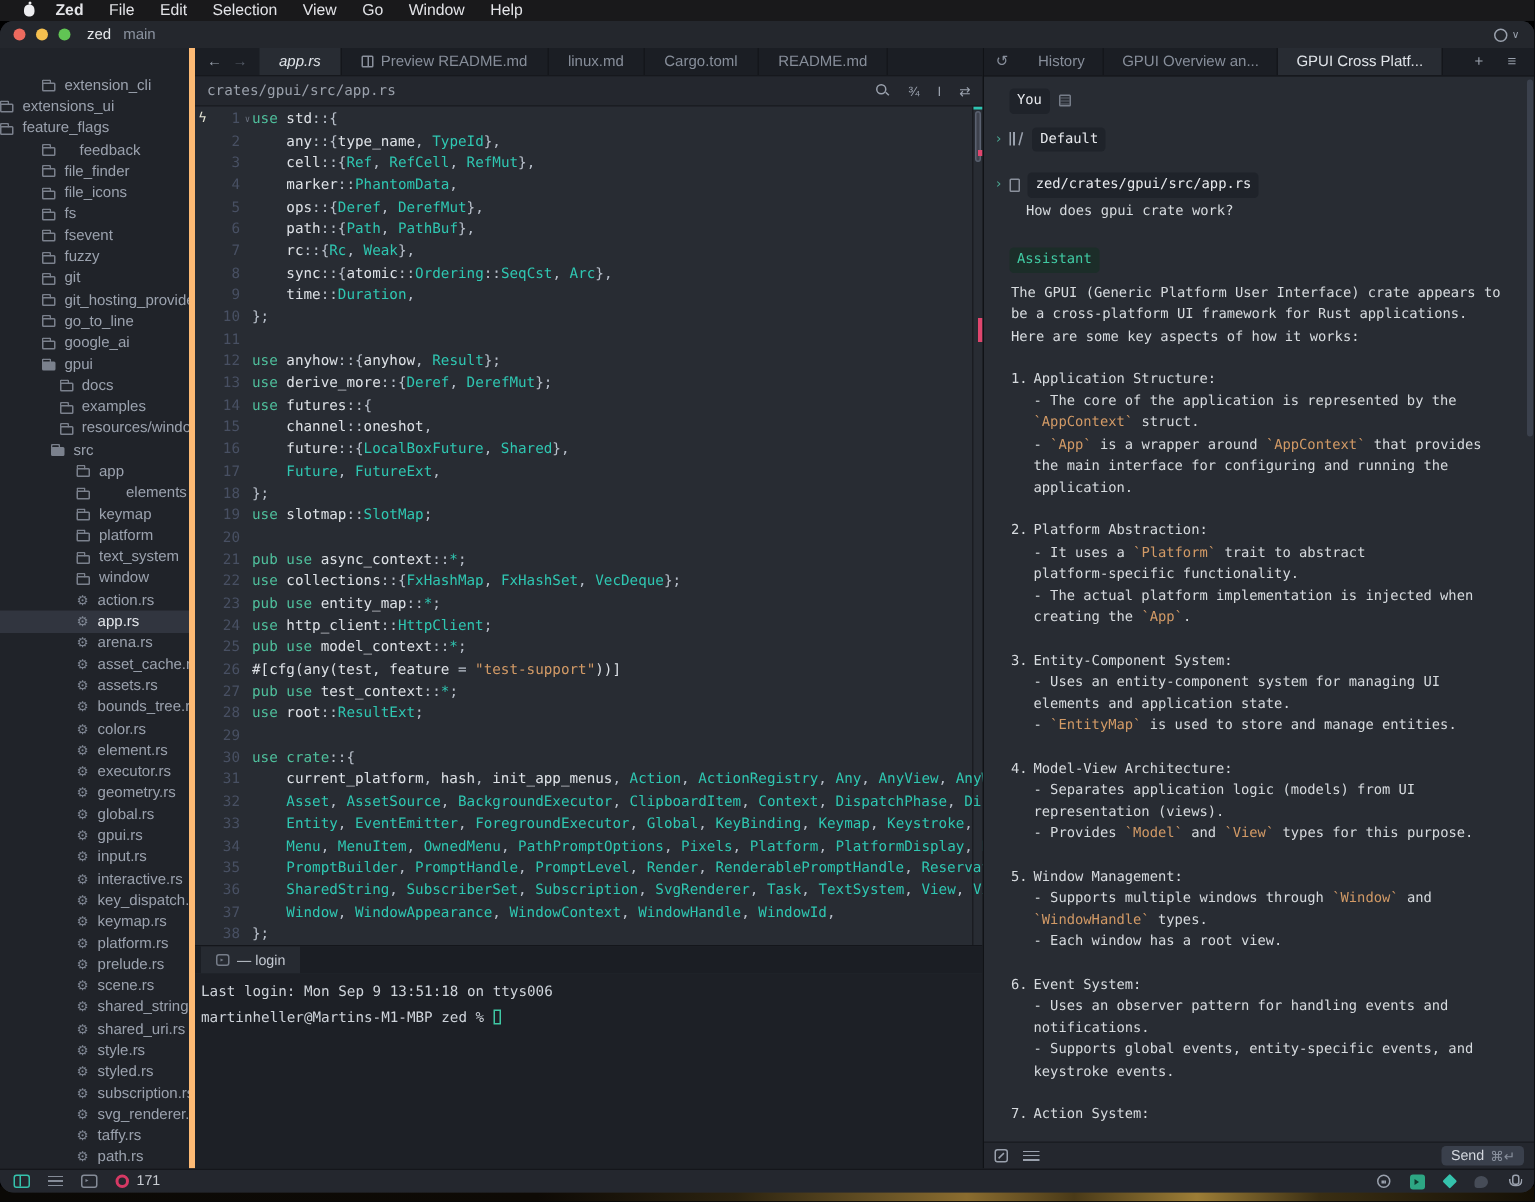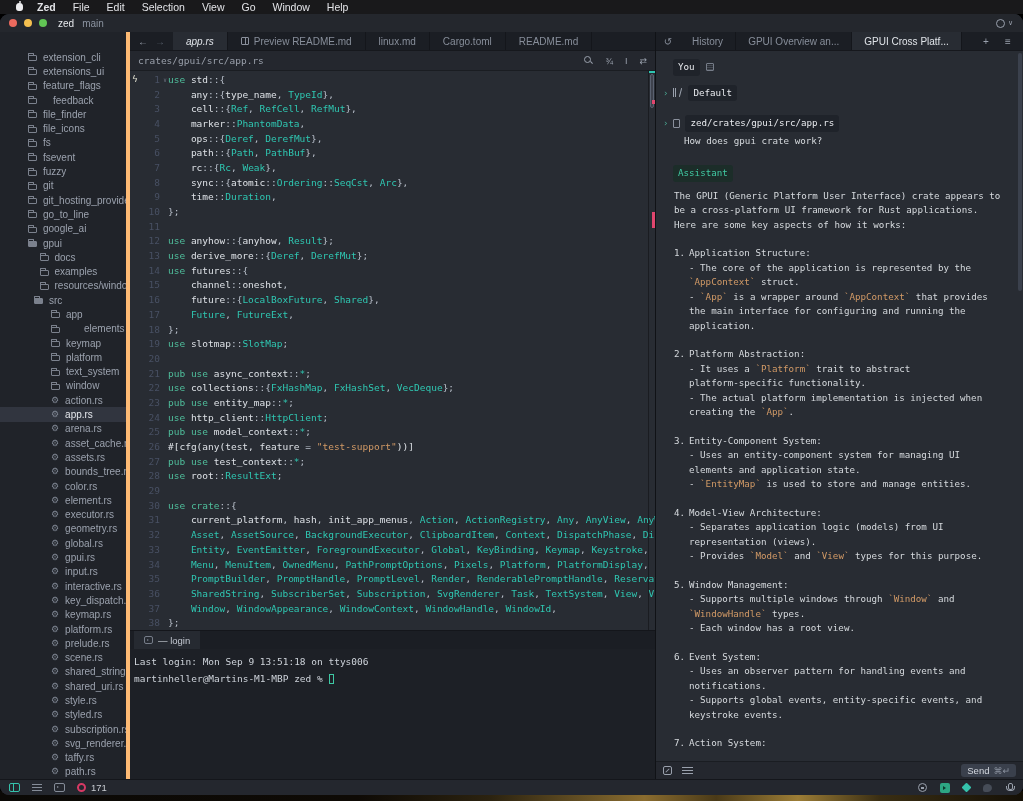--- a/index.html
+++ b/index.html
@@ -171,25 +171,25 @@
         <span class="caret">∨</span>
       </span>
     </div>
 
     <div class="main">
       <div class="sidebar" id="sidebar">
           <div class="tree-row" style="padding-left: 28px;">
             <span class="ic-folder"></span>
             <span class="tree-label">extension_cli</span>
           </div>
-          <div class="tree-row" style="padding-left: 28px;">
+          <div class="tree-row" style="">
             <span class="ic-folder"></span>
             <span class="tree-label">extensions_ui</span>
           </div>
-          <div class="tree-row" style="padding-left: 28px;">
+          <div class="tree-row" style="">
             <span class="ic-folder"></span>
             <span class="tree-label">feature_flags</span>
           </div>
           <div class="tree-row" style="padding-left: 28px; gap: 16px;">
             <span class="ic-folder"></span>
             <span class="tree-label">feedback</span>
           </div>
           <div class="tree-row" style="padding-left: 28px;">
             <span class="ic-folder"></span>
             <span class="tree-label">file_finder</span>

